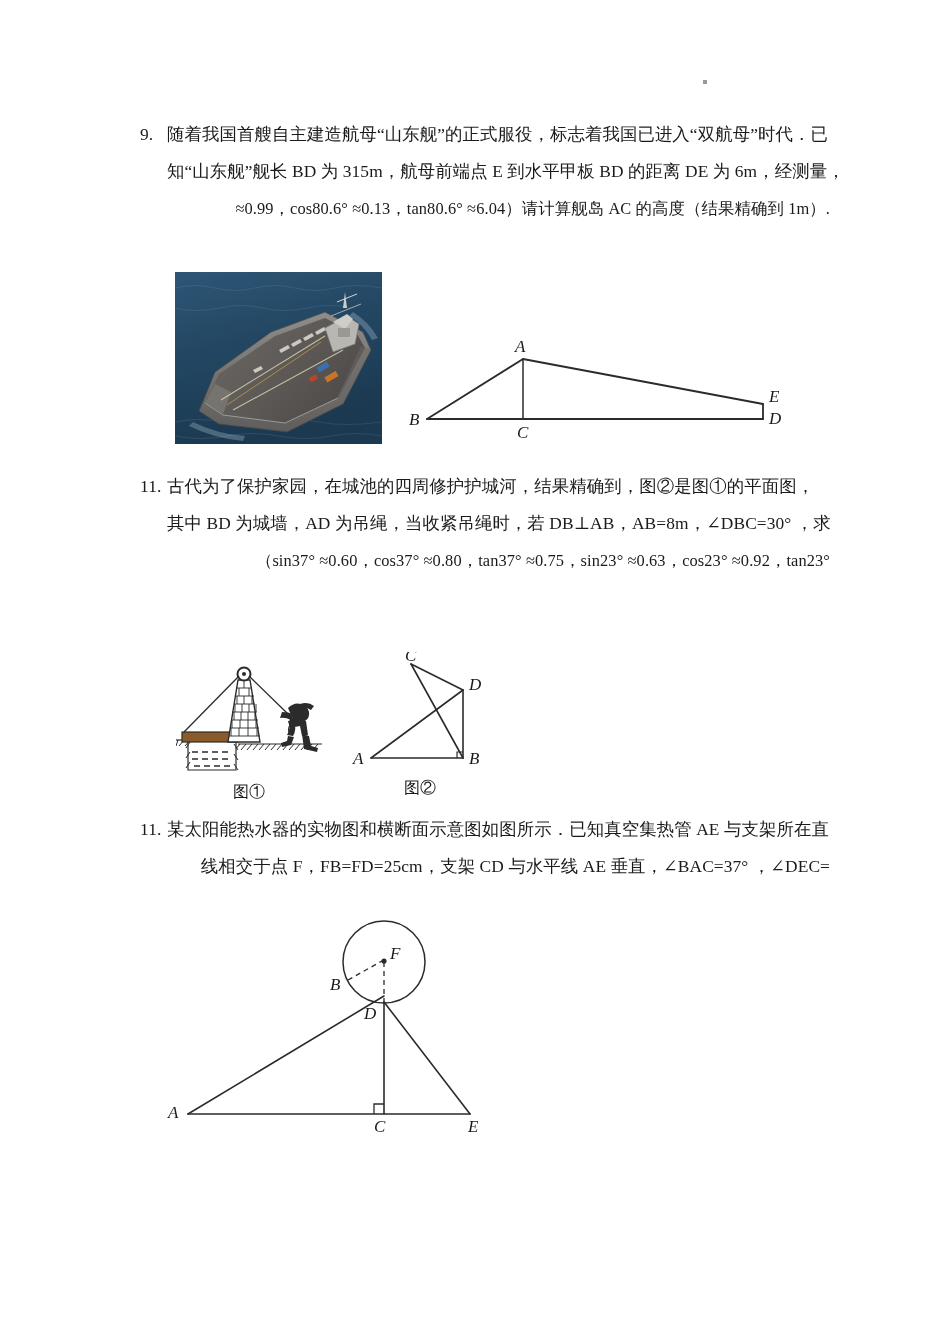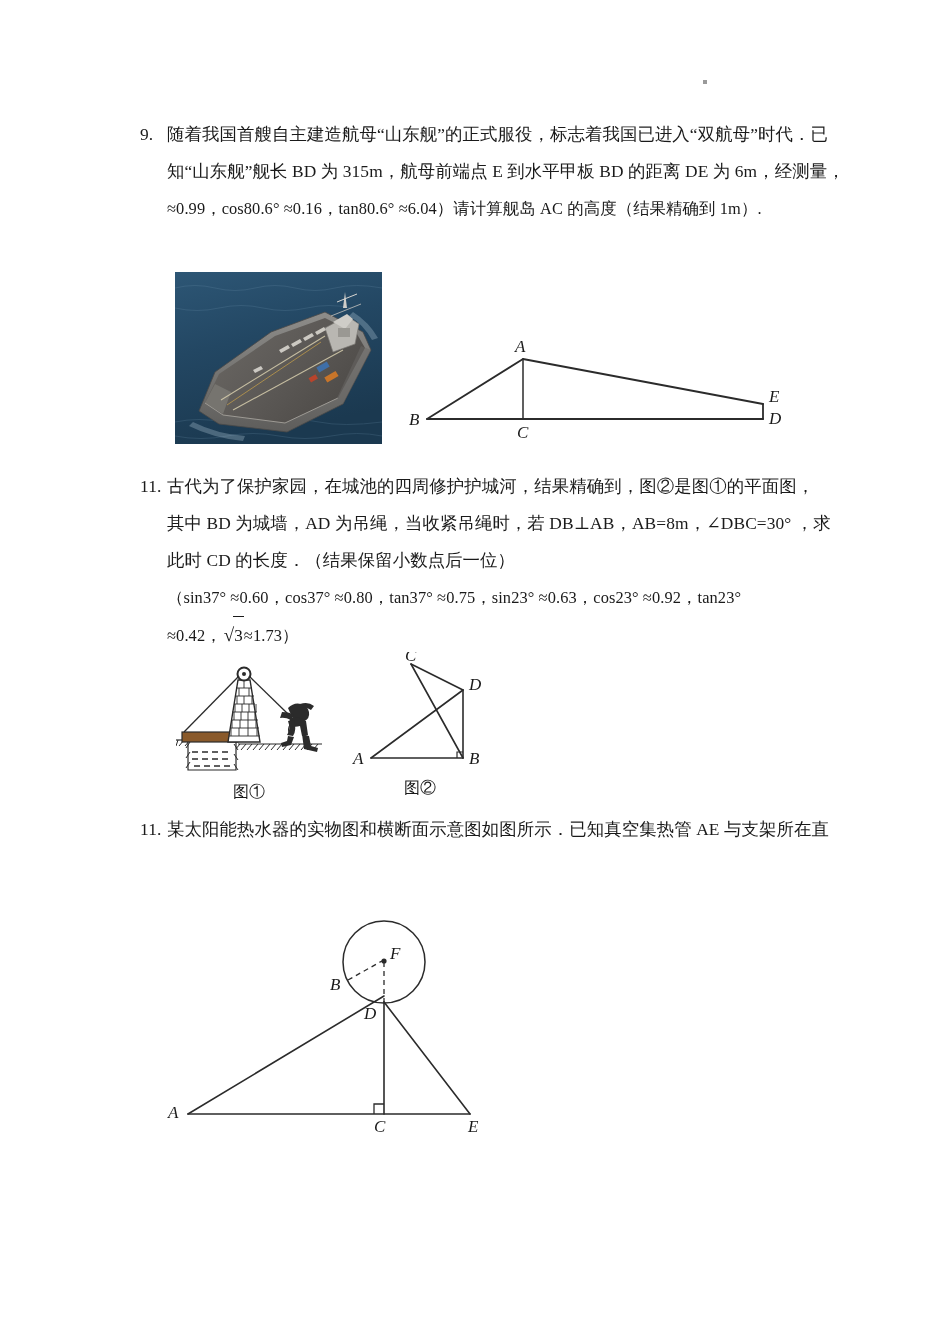--- a/index.html
+++ b/index.html
@@ -36,21 +36,21 @@
     position: absolute;
     left: 140px;
     width: 690px;
   }
   .qline {
     font-size: 17.4px;
     line-height: 37px;
     letter-spacing: 0.1px;
     white-space: nowrap;
   }
-  .qline.indent { padding-left: 27px; }
+  .qline.indent { padding-left: 27px; text-align: right; }
   .qnum {
     display: inline-block;
     min-width: 27px;
   }
   .ref {
     font-size: 16.4px;
   }
   .sqrt-wrap {
     display: inline-block;
     position: relative;
@@ -104,21 +104,21 @@
   <div class="corner-mark"></div>
 
   <div class="problem" style="top:116px;">
     <div class="qline">
       <span class="qnum">9.</span><span>随着我国首艘自主建造航母“山东舰”的正式服役，标志着我国已进入“双航母”时代．已</span>
     </div>
     <div class="qline indent">
       <span>知“山东舰”舰长 BD 为 315m，航母前端点 E 到水平甲板 BD 的距离 DE 为 6m，经测量，</span>
     </div>
     <div class="qline indent ref">
-      <span>≈0.99，cos80.6° ≈0.16，tan80.6° ≈6.04）请计算舰岛 AC 的高度（结果精确到 1m）.</span>
+      <span>≈0.99，cos80.6° ≈0.13，tan80.6° ≈6.04）请计算舰岛 AC 的高度（结果精确到 1m）.</span>
     </div>
   </div>
 
   <div class="photo">
     <svg viewBox="0 0 207 172" xmlns="http://www.w3.org/2000/svg">
       <defs>
         <linearGradient id="seaG" x1="0" y1="0" x2="0.3" y2="1">
           <stop offset="0%" stop-color="#2d5675"></stop>
           <stop offset="45%" stop-color="#234763"></stop>
           <stop offset="100%" stop-color="#1b3950"></stop>
@@ -210,28 +210,22 @@
     </svg>
   </div>
 
   <div class="problem" style="top:468px;">
     <div class="qline">
       <span class="qnum">11.</span><span>古代为了保护家园，在城池的四周修护护城河，结果精确到，图②是图①的平面图，</span>
     </div>
     <div class="qline indent">
       <span>其中 BD 为城墙，AD 为吊绳，当收紧吊绳时，若 DB⊥AB，AB=8m，∠DBC=30° ，求</span>
     </div>
-    <div class="qline indent">
-      <span>此时 CD 的长度．（结果保留小数点后一位）</span>
-    </div>
     <div class="qline indent ref">
       <span>（sin37° ≈0.60，cos37° ≈0.80，tan37° ≈0.75，sin23° ≈0.63，cos23° ≈0.92，tan23°</span>
-    </div>
-    <div class="qline indent ref">
-      <span>≈0.42，</span><span class="sqrt-wrap"><span class="sqrt-glyph">√</span><span class="sqrt-num">3</span></span><span>≈1.73）</span>
     </div>
   </div>
 
   <div class="figwrap" style="left:176px; top:660px;">
     <svg width="146" height="116" viewBox="0 0 146 116" xmlns="http://www.w3.org/2000/svg">
 
       <g stroke="#2b2b2b" stroke-width="1.2">
         <path d="M62 84 L146 84"></path>
       </g>
       <g stroke="#2b2b2b" stroke-width="1">
@@ -315,20 +309,23 @@
       <text class="lbl" x="8" y="112">A</text>
       <text class="lbl" x="124" y="112">B</text>
     </svg>
     <div class="figcap" style="width:150px; margin-top:2px;">图②</div>
   </div>
 
   <div class="problem" style="top:811px;">
     <div class="qline">
       <span class="qnum">11.</span><span>某太阳能热水器的实物图和横断面示意图如图所示．已知真空集热管 AE 与支架所在直</span>
     </div>
+    <div class="qline indent">
+      <span>线相交于点 F，FB=FD=25cm，支架 CD 与水平线 AE 垂直，∠BAC=37° ，∠DEC=</span>
+    </div>
   </div>
 
   <div class="figwrap" style="left:152px; top:918px;">
     <svg width="350" height="225" viewBox="0 0 350 225" xmlns="http://www.w3.org/2000/svg">
       <g stroke="#2b2b2b" stroke-width="1.6" fill="none" stroke-linecap="round">
 
         <path d="M36 196 L318 196"></path>
 
         <path d="M36 196 L232 78"></path>
 

